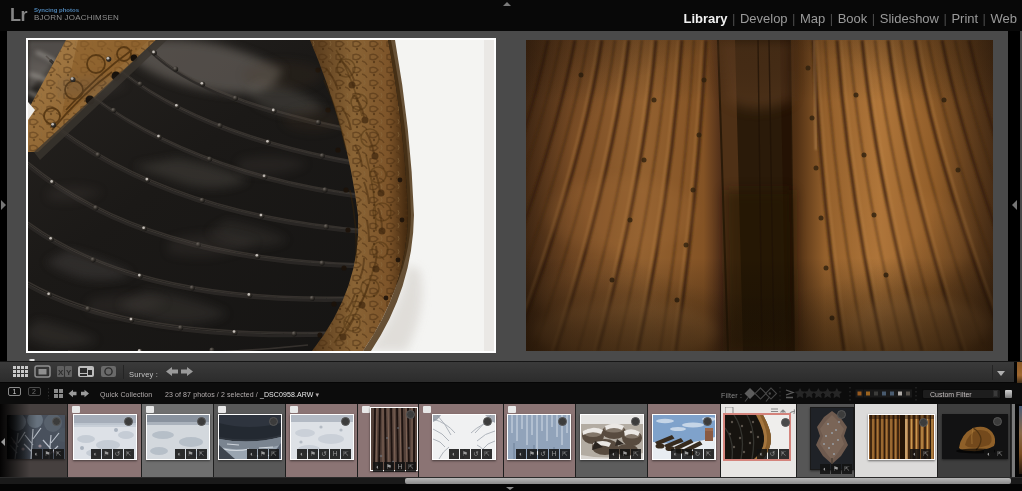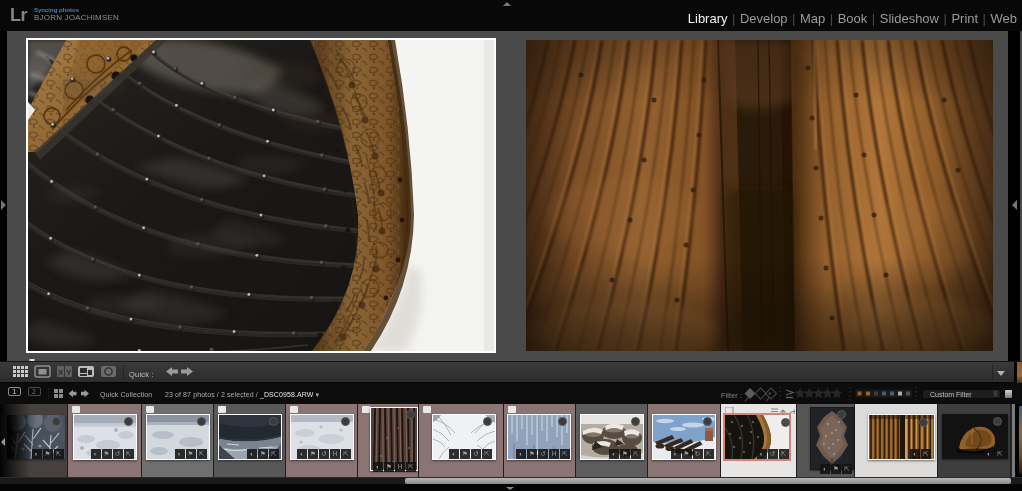--- a/index.html
+++ b/index.html
@@ -3,21 +3,21 @@
 *{margin:0;padding:0;box-sizing:border-box}
 html,body{width:1022px;height:491px;background:#000;font-family:"Liberation Sans",sans-serif;overflow:hidden}
 #app{position:absolute;left:0;top:0;width:1022px;height:491px;background:#000}
 .abs{position:absolute}
 
 #topbar{left:0;top:0;width:1022px;height:31px;background:#080808}
 #lrlogo{left:10px;top:5px;font-size:18px;color:#858585;font-weight:bold;letter-spacing:-.5px}
 #sync{left:34px;top:7px;font-size:6px;color:#4d83b4;font-weight:bold}
 #owner{left:34px;top:13px;font-size:8px;color:#8f8f8f;letter-spacing:.2px}
 #mods{right:5px;top:11px;font-size:13px;color:#9a9a9a;letter-spacing:0}
-#mods b{color:#f0f0f0;font-weight:normal}
+#mods b{color:#f0f0f0;font-weight:bold}
 #mods .sep{color:#4a4a4a;padding:0 4.5px;font-weight:normal}
 
 #main{left:0;top:31px;width:1022px;height:330px;background:#000}
 #maingray{left:7px;top:0;width:1001px;height:330px;background:#4a4a4a}
 #rsliver{left:1020px;top:0;width:2px;height:330px;background:#4a4a4a}
 .paneltri{width:0;height:0;border-top:5px solid transparent;border-bottom:5px solid transparent}
 #ltri{left:1px;top:169px;border-left:5px solid #757575}
 #rtri{left:1012px;top:169px;border-right:5px solid #757575}
 #photo1{left:26px;top:7px;width:470px;height:315px;background:#fff;padding:2px}
 #photo2{left:526px;top:9px;width:467px;height:311px}
@@ -442,21 +442,21 @@
       <rect x="65" y="1" width="16" height="11" rx="2" fill="#bdbdbd"></rect>
       <rect x="67" y="3" width="7" height="5" fill="#2c2c2c"></rect>
         <rect x="75" y="5" width="4" height="5" fill="#2c2c2c"></rect>
         <rect x="67" y="9" width="7" height="2" fill="#2c2c2c"></rect>
       <rect x="88" y="1" width="15" height="11" rx="2" fill="#6a6a6a"></rect>
       <circle cx="95.5" cy="6.5" r="3.6" fill="none" stroke="#2c2c2c" stroke-width="1.4"></circle>
       <rect x="110" y="0" width="1" height="14" fill="#242424"></rect>
       <path d="M153,6.5 l6,-4.5 l0,2.5 l6,0 l0,4 l-6,0 l0,2.5 Z" fill="#9a9a9a"></path>
       <path d="M180,6.5 l-6,-4.5 l0,2.5 l-6,0 l0,4 l6,0 l0,2.5 Z" fill="#9a9a9a"></path>
     </svg>
-    <div id="survlbl" class="abs">Quick :</div>
+    <div id="survlbl" class="abs">Survey :</div>
     <div class="abs" style="left:992px;top:3px;width:1px;height:15px;background:#242424"></div>
     <div class="abs" style="left:997px;top:9px;width:0;height:0;border-left:4.5px solid transparent;border-right:4.5px solid transparent;border-top:5px solid #b0b0b0"></div>
     <div class="abs" style="left:1014px;top:0;width:8px;height:22px;background:#050505"></div>
     <div class="abs" style="left:1017px;top:0;width:5px;height:22px;background:linear-gradient(#8a5a28,#a06830 60%,#3a2a18)"></div>
   </div>
   <div id="fsbar" class="abs">
     <div class="winbtn abs" style="left:8px">1</div>
     <div class="winbtn abs" style="left:27.5px;opacity:.5">2</div>
     <svg class="abs" style="left:47px;top:5px" width="3" height="11">
         <path d="M1.5,0 v1.5 m0,2 v1.5 m0,2 v1.5 m0,2 v1.5" stroke="#2e2e2e" stroke-width="1"></path>

